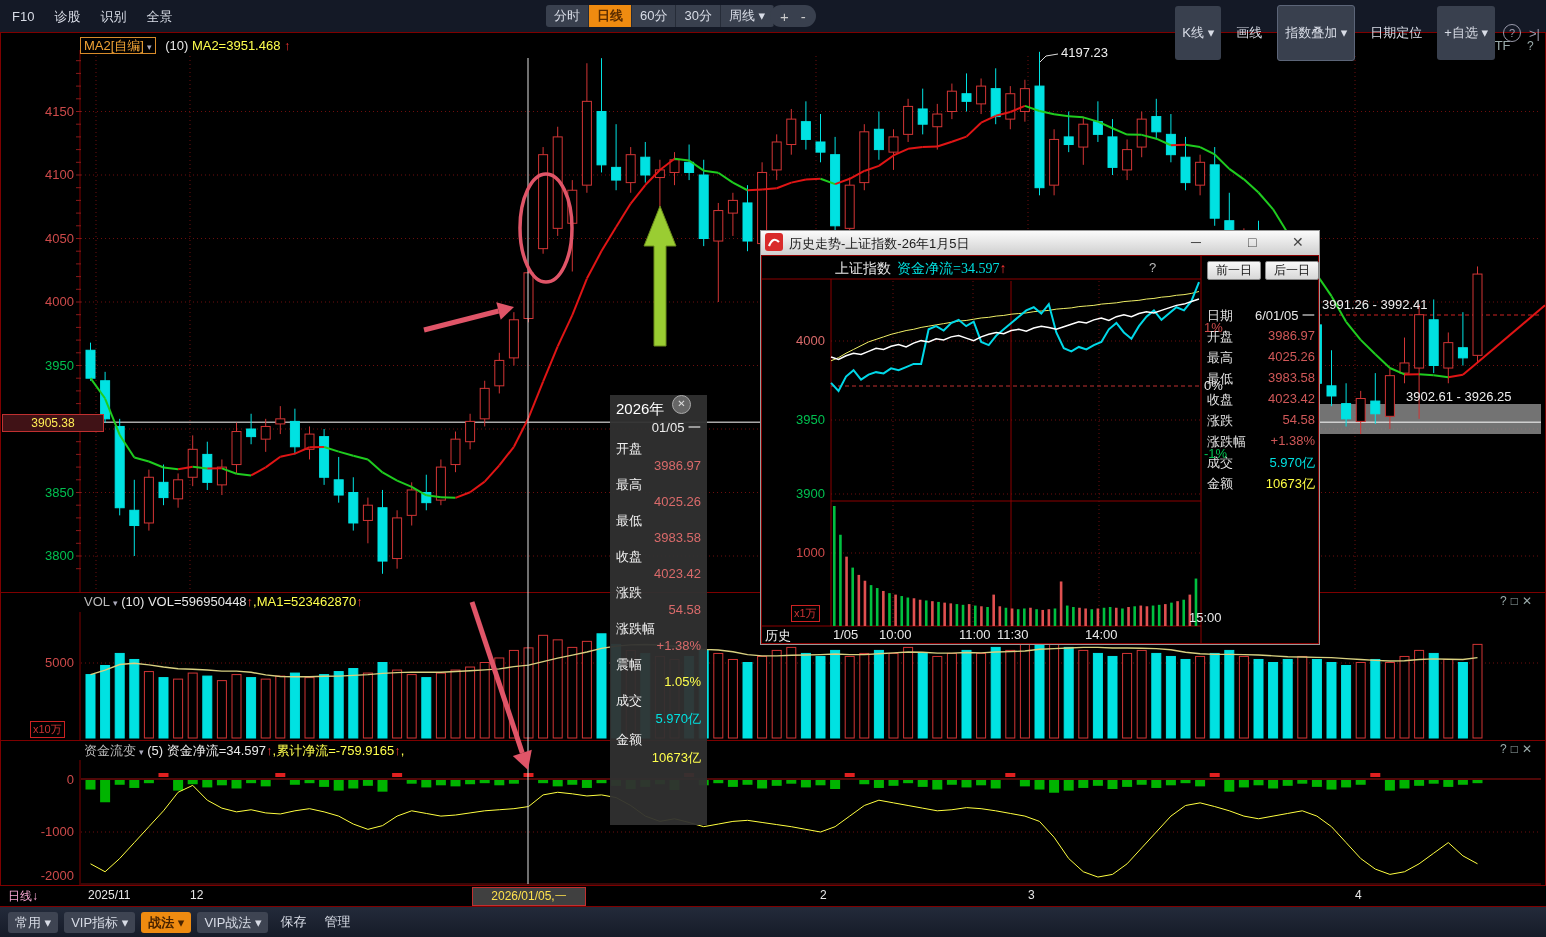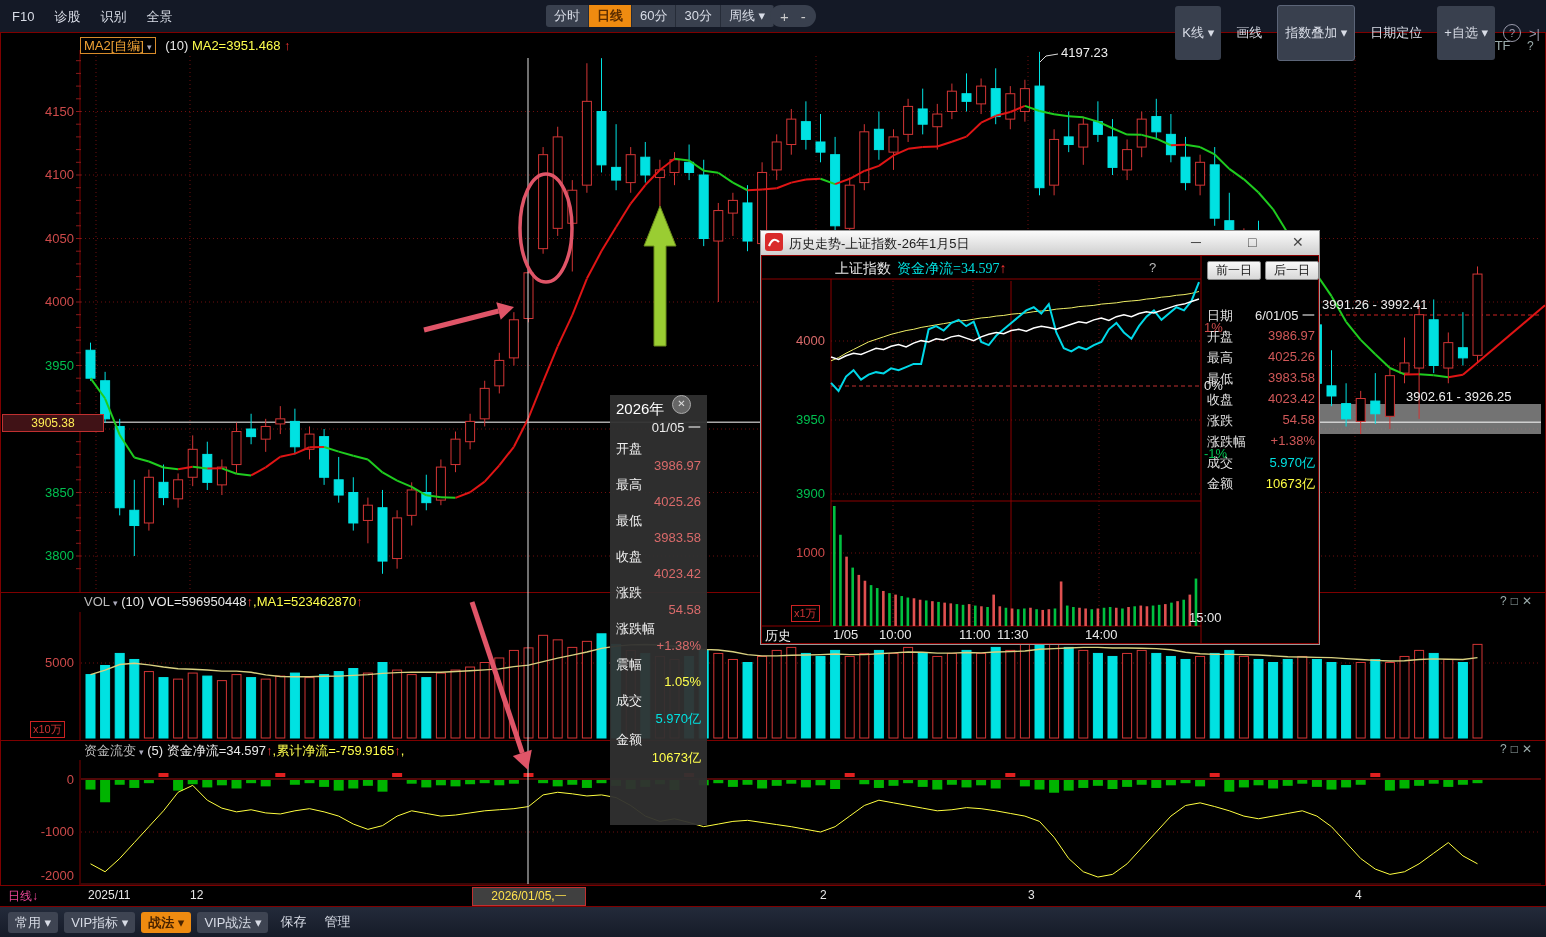--- a/index.html
+++ b/index.html
@@ -687,21 +687,21 @@
       <rect x="1472.5" y="20" width="10" height="3.1799999999999997" fill="#00b400"></rect>
       <polyline points="90.5,103.8 105.1,111.75 119.7,98.5 134.3,82.6 148.9,66.69999999999999 163.5,50.8 178.1,32.25 192.7,25.36 207.3,40.2 221.9,48.15 236.5,51.86 251.1,49.739999999999995 265.7,52.92 280.29999999999995,53.98 294.9,50.8 309.5,48.68 324.1,51.86 338.7,56.1 353.3,64.05 367.9,69.35 382.5,65.64 397.09999999999997,56.1 411.7,50.8 426.3,53.449999999999996 440.9,56.1 455.5,55.04 470.09999999999997,52.92 484.7,50.8 499.3,49.739999999999995 513.9,48.68 528.5,46.56 543.0999999999999,34.9 557.7,32.25 572.3,33.84 586.9,35.96 601.5,34.9 616.1,37.55 630.6999999999999,45.5 645.3,56.1 659.9,61.4 674.5,58.75 689.1,62.46 703.6999999999999,66.69999999999999 718.3,64.05 732.9,61.4 747.5,60.339999999999996 762.1,62.46 776.6999999999999,64.58 791.3,66.69999999999999 805.9,69.35 820.5,72 835.1,66.69999999999999 849.6999999999999,56.1 864.3,45.5 878.9,40.2 893.5,42.849999999999994 908.1,45.5 922.6999999999999,48.15 937.3,50.8 951.9,49.739999999999995 966.5,47.62 981.1,48.68 995.6999999999999,50.8 1010.3,53.449999999999996 1024.9,56.1 1039.5,61.4 1054.1,77.3 1068.6999999999998,98.5 1083.3,111.75 1097.9,117.05 1112.5,114.39999999999999 1127.1,103.8 1141.7,87.89999999999999 1156.3,72 1170.8999999999999,56.1 1185.5,45.5 1200.1,42.849999999999994 1214.7,46.56 1229.3,50.8 1243.8999999999999,56.1 1258.5,58.75 1273.1,56.1 1287.7,53.449999999999996 1302.3,50.8 1316.8999999999999,56.1 1331.5,66.69999999999999 1346.1,82.6 1360.7,98.5 1375.3,109.1 1389.8999999999999,114.39999999999999 1404.5,111.75 1419.1,103.8 1433.7,93.2 1448.3,82.6 1462.8999999999999,95.85 1477.5,103.8" fill="none" stroke="#ffff40" stroke-width="1"></polyline>
     </svg>
   <div id="flow-axis">
       <div class="ab axlbl red-t" style="position: absolute; left: 2px; top: 772px;">0</div>
       <div class="ab axlbl red-t" style="position: absolute; left: 2px; top: 824px;">-1000</div>
       <div class="ab axlbl red-t" style="position: absolute; left: 2px; top: 868px;">-2000</div>
     </div>
 
   <div class="ab" id="xaxis">
-    <span class="xtick" style="left:8px;color:#ec4899;"><span>日线</span><span>↓</span></span>
+    <span class="xtick" style="left:8px;color:#f9a8d4;"><span>日线</span><span>↓</span></span>
     <span id="xticks"><span class="xtick" style="left: 88px;">2025/11</span><span class="xtick" style="left: 190px;">12</span><span class="xtick" style="left: 820px;">2</span><span class="xtick" style="left: 1028px;">3</span><span class="xtick" style="left: 1355px;">4</span></span>
     <span class="ab" id="xhl">2026/01/05,一</span>
   </div>
 
   <div class="ab" id="botbar">
       <span class="bbtn">常用 ▾</span>
       <span class="bbtn">VIP指标 ▾</span>
       <span class="bbtn active">战法 ▾</span>
       <span class="bbtn">VIP战法 ▾</span>
       <span class="blink">保存</span>

